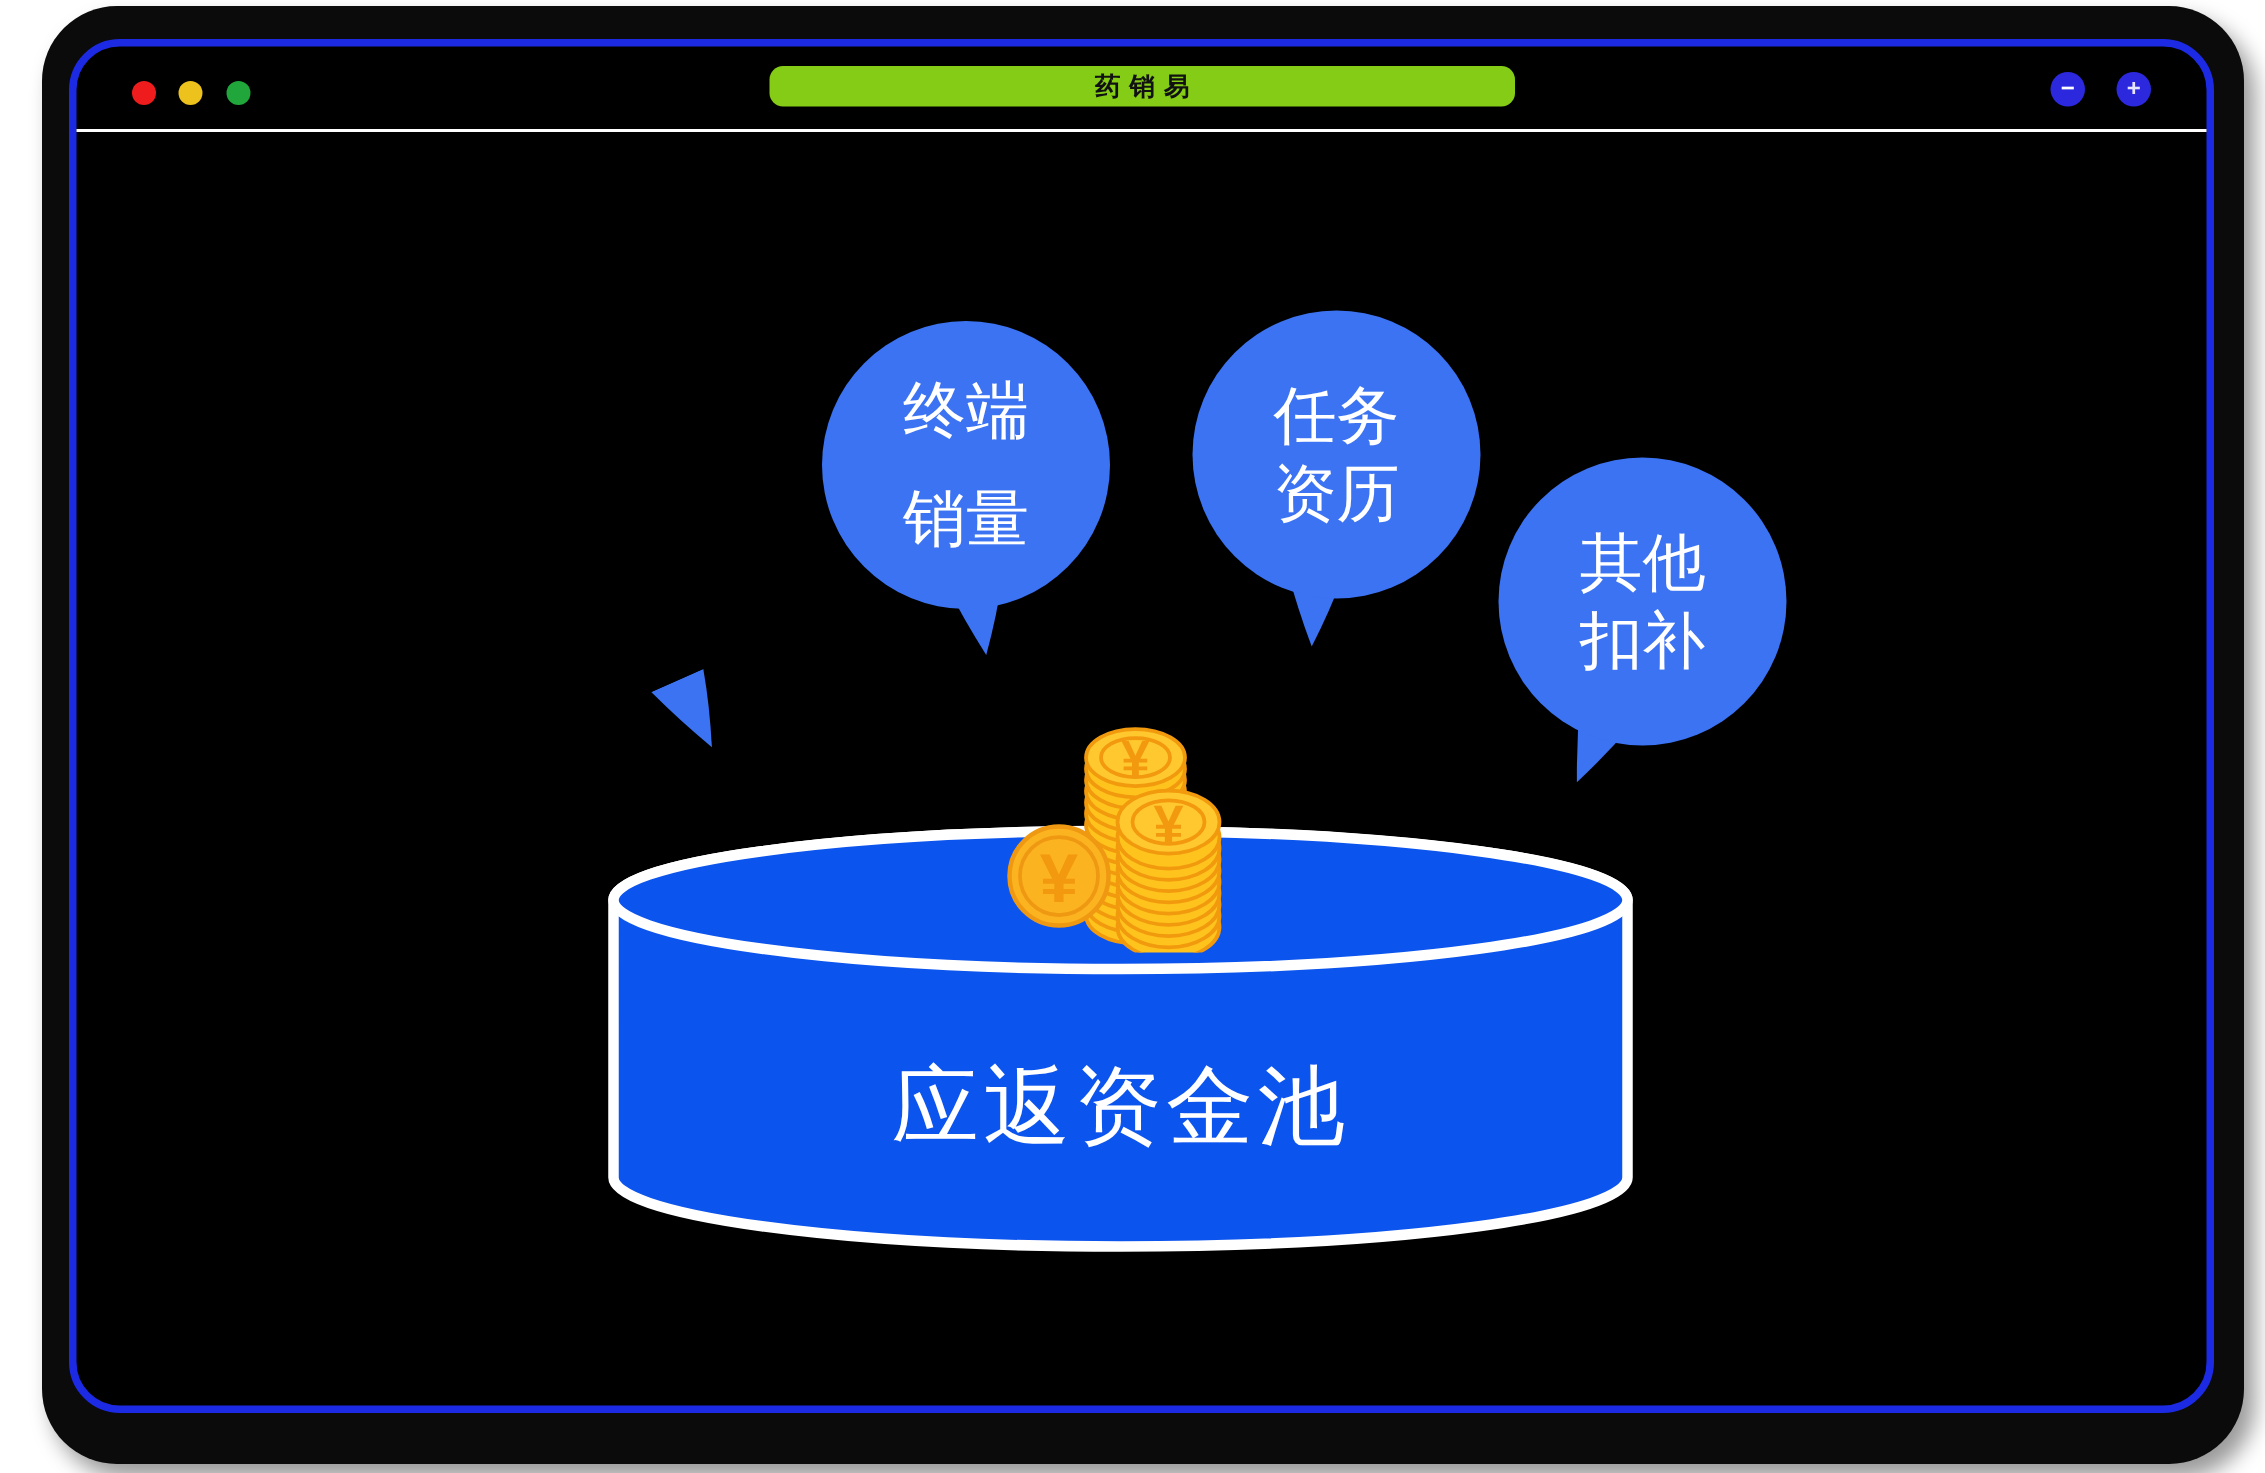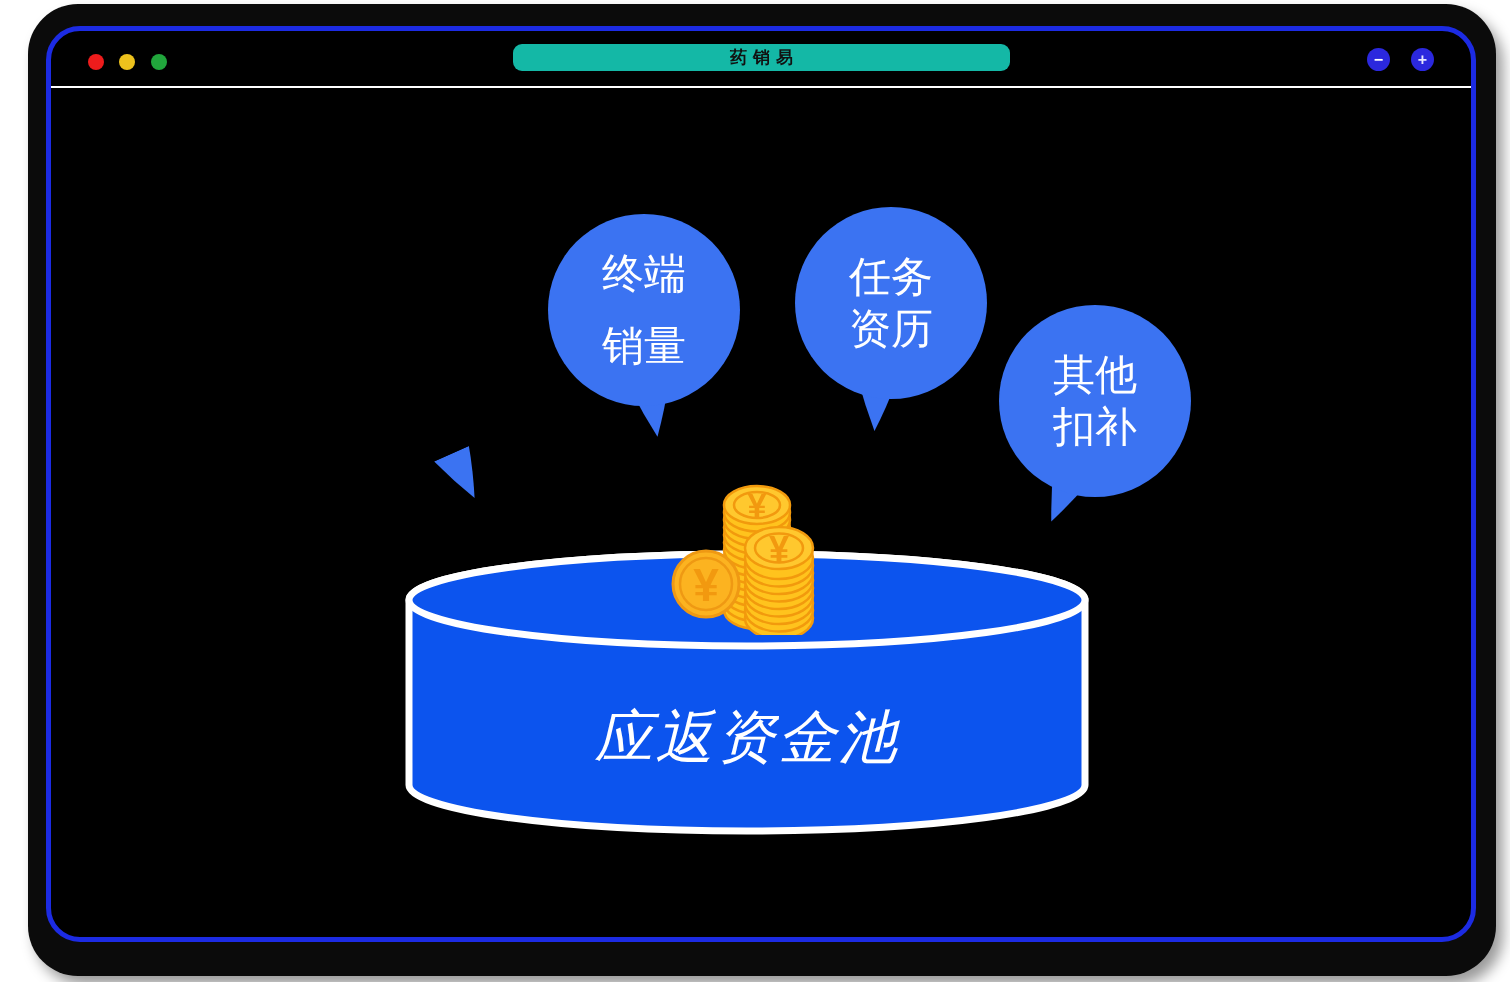--- a/index.html
+++ b/index.html
@@ -20,21 +20,21 @@
     border:5px solid #1C2BE3; border-radius:34px;
     background:#000;
   }
   
   .traffic { position:absolute; width:16px; height:16px; border-radius:50%; top:23px; }
   .t-red    { left:37px;  background:#EE1C1C; }
   .t-yellow { left:68px;  background:#EDC21D; }
   .t-green  { left:100px; background:#21A63C; }
   .pill {
     position:absolute; top:13px; left:50%; margin-left:-248px;
-    width:497px; height:27px; border-radius:9px; background:#14b8a6;
+    width:497px; height:27px; border-radius:9px; background:#84cc16;
     display:flex; align-items:center; justify-content:center;
   }
   .pill span {
     font-size:17px; font-weight:bold; color:#111;
     letter-spacing:6px; padding-left:6px;
   }
   .winbtn {
     position:absolute; top:17px; width:23px; height:23px; border-radius:50%;
     background:#2B28DE; color:#fff; display:flex; align-items:center; justify-content:center;
     font-size:16px; line-height:1; font-weight:bold; cursor:pointer; user-select:none;
@@ -58,21 +58,21 @@
   .tail path { fill:#3B73F2; }
   .tail-1 { left:388px; top:420px; transform:rotate(-24deg); }
   .tail-2 { left:578px; top:356px; transform:rotate(-6deg); }
   .tail-3 { left:800px; top:350px; transform:rotate(6deg); }
   .tail-4 { left:985px; top:442px; transform:rotate(26deg); }
 
   
   .cylinder { position:absolute; left:351px; top:519px; }
   .pool-label {
     position:absolute; left:351px; top:668px; width:690px;
-    text-align:center; color:#ffffff; font-size:58px; letter-spacing:3px;font-style:italic;
+    text-align:center; color:#ffffff; font-size:58px; letter-spacing:3px;
   }
   
   .coins { position:absolute; left:609px; top:439px; }
   .coin-yen { font-weight:bold; fill:#F2990F; font-family:"Liberation Sans", sans-serif; }
 </style>
 </head>
 <body>
 
 <div class="frame">
   <div class="inner">

